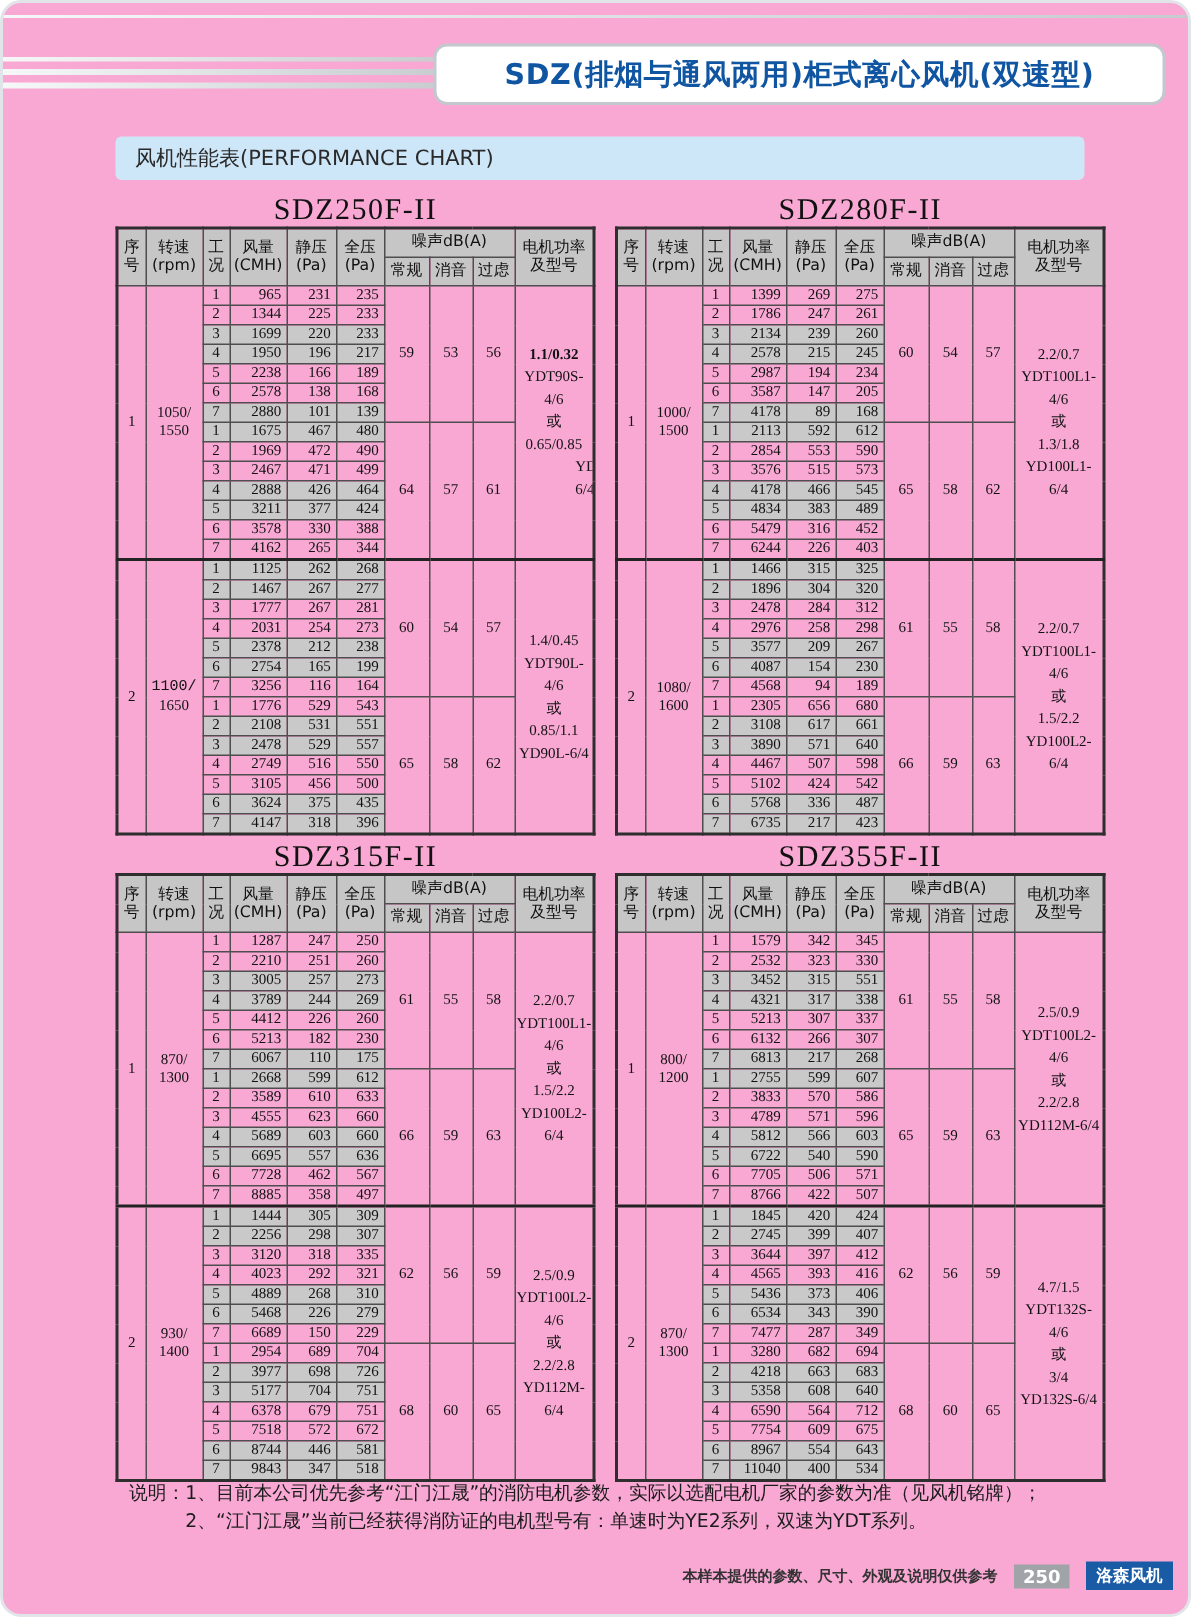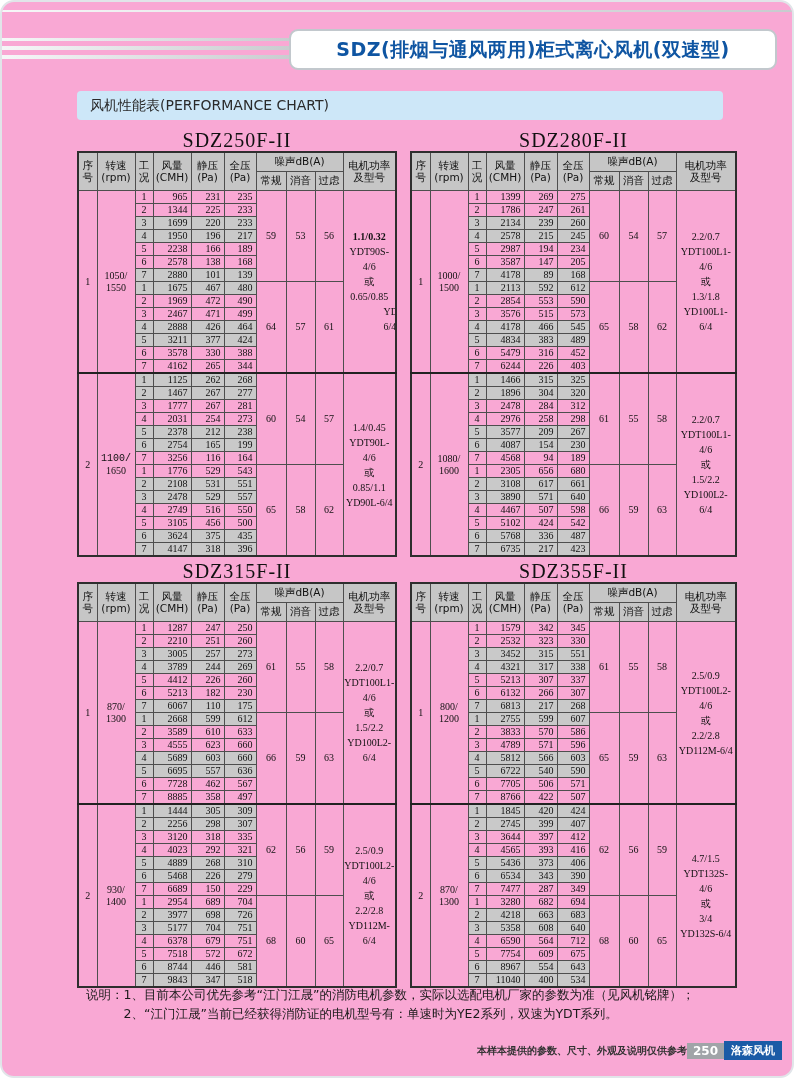--- a/index.html
+++ b/index.html
@@ -22,21 +22,21 @@
   .perf th{background:#c6c6c6;font-weight:normal;font-size:10.5px;color:#111;text-align:center;height:18px;}
   .perf td{font-family:"Liberation Serif","DejaVu Serif",serif;font-size:10px;color:#111;
         height:12px;text-align:center;}
   .perf td.num{text-align:right;padding-right:3px;}
   .perf td.shaded{background:#c9c9c9;}
   .perf tr.group-start td{border-top:2px solid #222;}
   .perf td.motor{font-size:10px;line-height:1.5;}
   .perf td.rpm{font-size:10px;}
   .notes{position:absolute;left:84px;top:983px;display:flex;font-size:12.5px;color:#1b1b1b;line-height:1.55;}
   .notes .lbl{white-space:nowrap;}
-  .footer{position:absolute;right:10px;top:1039px;display:flex;align-items:center;gap:0;}
+  .footer{position:absolute;right:10px;top:1039px;display:flex;align-items:center;gap:11px;}
   .footer .disc{font-size:10px;font-weight:bold;color:#333;}
   .badge-num{background:#a0a4a8;color:#fff;font-weight:bold;font-size:12px;padding:1px 6px;}
   .badge-brand{background:#1a5ba6;color:#fff;font-weight:bold;font-size:11px;padding:2px 7px;}
 </style>
 </head>
 <body>
 
 <div class="page">
 
   <div class="stripe" style="top:8px;width:794px;height:2px;"></div>

